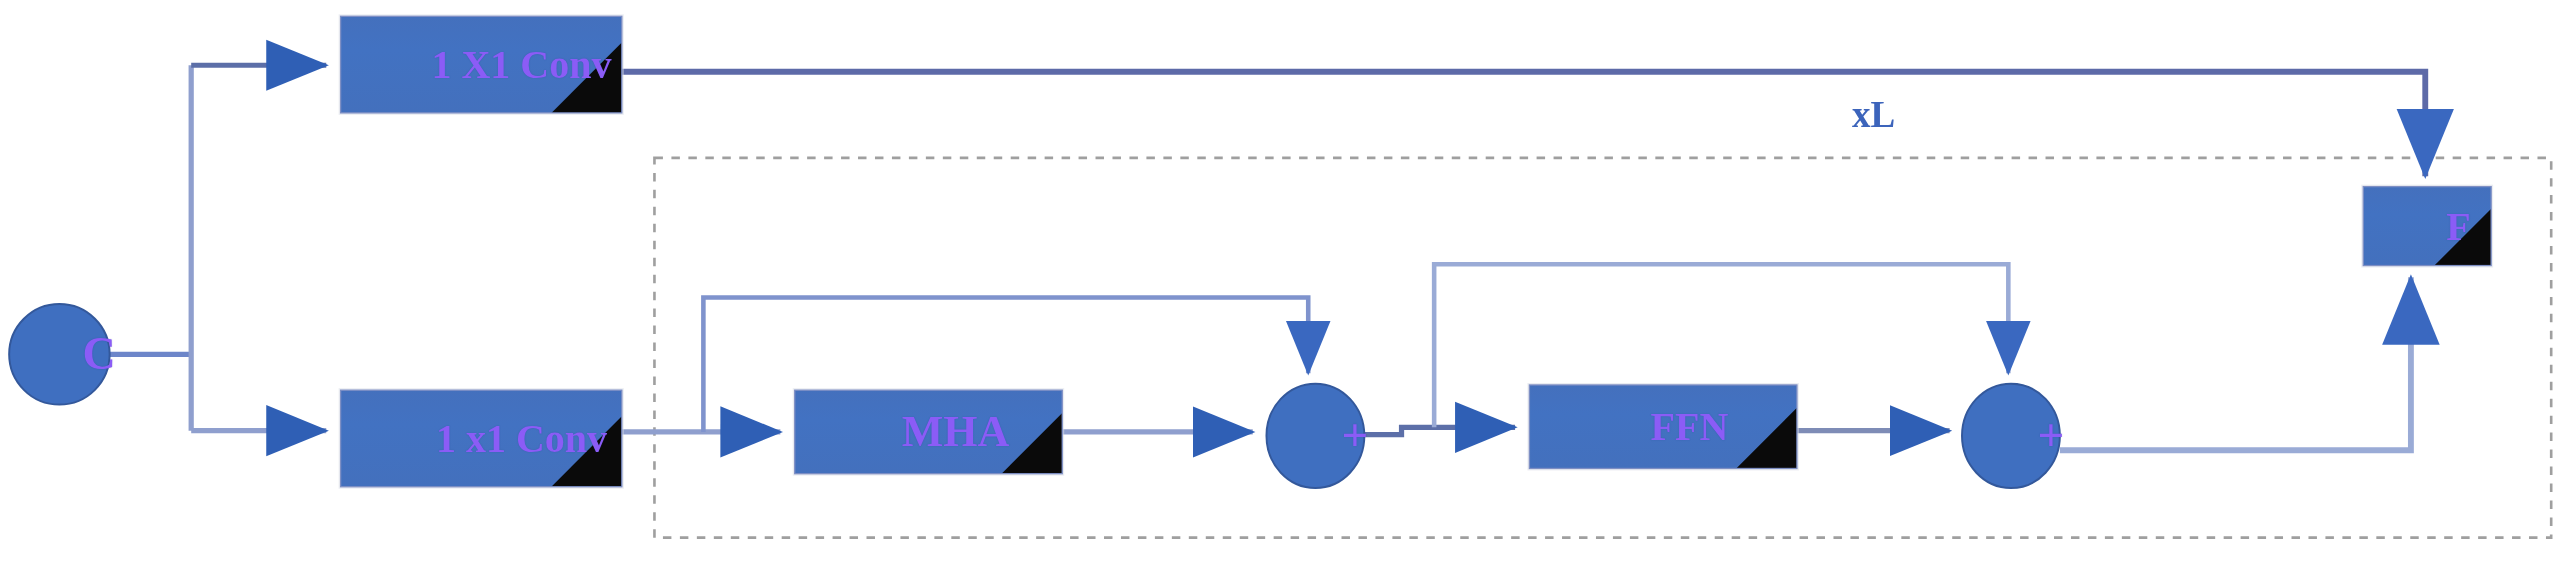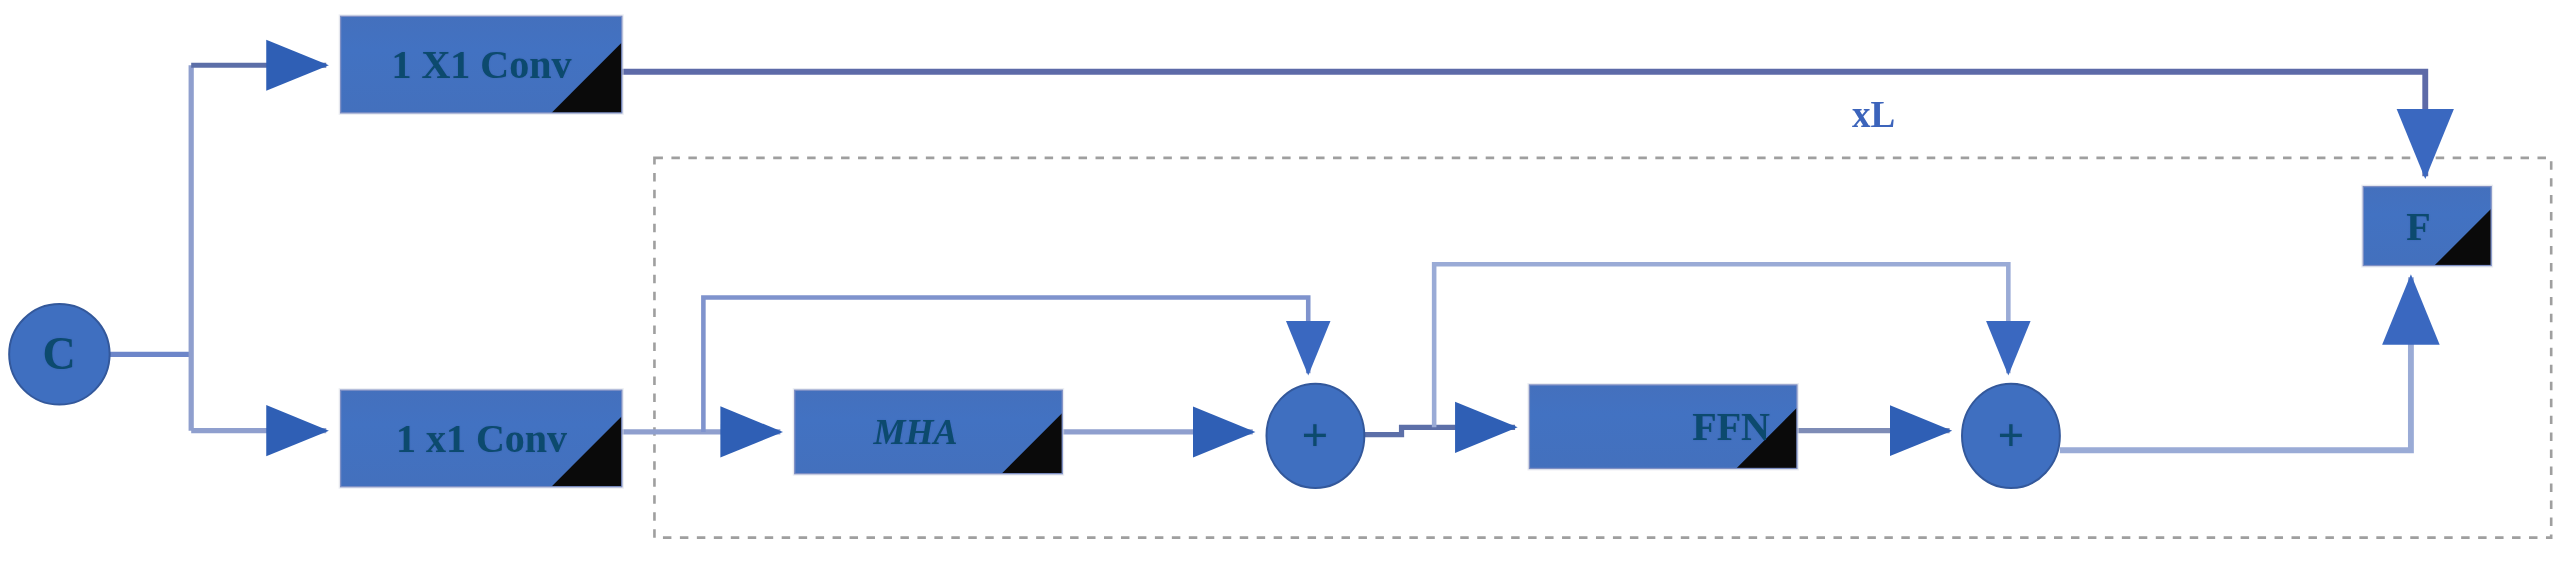--- a/index.html
+++ b/index.html
@@ -19,26 +19,27 @@
   }
   #diagram-svg {
     position: absolute;
     inset: 0;
     width: 2576px;
     height: 567px;
     display: block;
   }
   .node-label {
     position: absolute;
-    color: #0c4a6e;
+    color: #8b5cf6;
     font-family: "Liberation Serif", serif;
     font-weight: bold;
     white-space: nowrap;
     pointer-events: none;
     text-shadow: 0 0 1.3px rgba(30,60,130,0.35);
+    margin-left: 40px;
   }
   .plain-label {
     position: absolute;
     font-family: "Liberation Serif", serif;
     font-weight: bold;
     white-space: nowrap;
   }
 </style>
 </head>
 <body>
@@ -163,25 +164,25 @@
       <ellipse cx="3082" cy="668" rx="75" ry="80" fill="#3f6fc0" stroke="#33589b" stroke-width="3"></ellipse>
     </g>
   </svg>
 
   <div class="node-label" style="left:9px; top:304px; width:100px; height:100px; line-height:100px; text-align:center; font-size:46px;">C</div>
 
   <div class="node-label" style="left:341px; top:16.3px; width:281px; height:97px; line-height:97px; text-align:center; font-size:40px;">1 X1 Conv</div>
 
   <div class="node-label" style="left:341px; top:390px; width:281px; height:97px; line-height:97px; text-align:center; font-size:40px;">1 x1 Conv</div>
 
-  <div class="node-label" style="left:795px; top:390px; width:241px; height:84px; line-height:84px; text-align:center; font-size:36px;font-style:italic;">MHA</div>
+  <div class="node-label" style="left:795px; top:390px; width:241px; height:84px; line-height:84px; text-align:center; font-size:44px;">MHA</div>
 
   <div class="node-label" style="left:1266px; top:384px; width:98px; height:104px; line-height:103px; text-align:center; font-size:47px;">+</div>
 
-  <div class="node-label" style="left:1529px; top:385px; width:241px; height:84px; line-height:84px; text-align:right; font-size:40px;">FFN</div>
+  <div class="node-label" style="left:1529px; top:385px; width:241px; height:84px; line-height:84px; text-align:center; font-size:40px;">FFN</div>
 
   <div class="node-label" style="left:1962px; top:384px; width:98px; height:104px; line-height:103px; text-align:center; font-size:47px;">+</div>
 
   <div class="node-label" style="left:2363px; top:187px; width:111px; height:79px; line-height:79px; text-align:center; font-size:40px;">F</div>
 
   <div class="plain-label" style="left:1852px; top:93px; font-size:37px; color:#3c64bb;">xL</div>
 
 </div>
 
 

